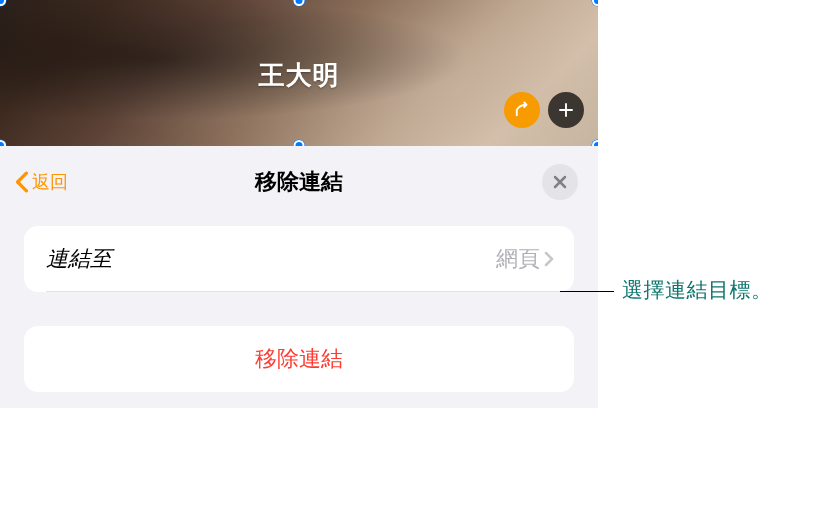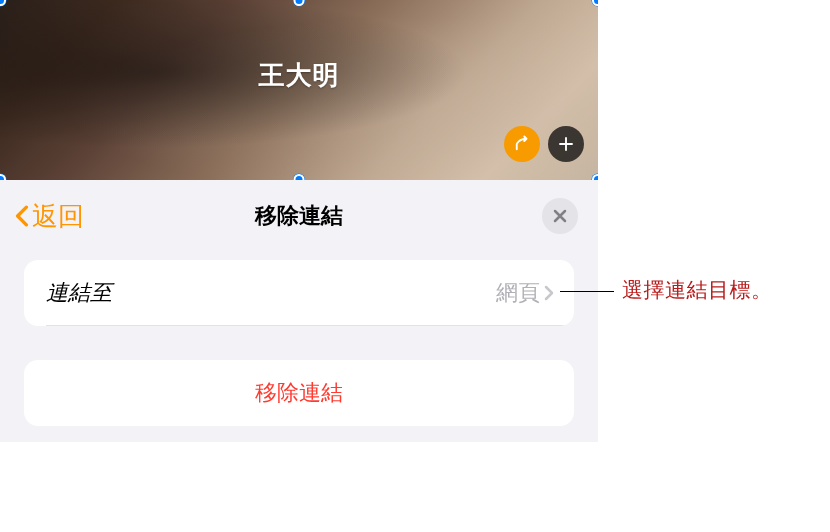--- a/index.html
+++ b/index.html
@@ -13,21 +13,21 @@
       width: 830px;
       height: 532px;
       position: relative;
     }
     .container {
       width: 598px;
       position: relative;
     }
     .header-image {
       width: 598px;
-      height: 180px;
+      height: 146px;
       background: linear-gradient(135deg, #2a1f1a 0%, #3d2a1f 15%, #5a4035 30%, #8b6f5a 50%, #bfa892 70%, #d4c0ab 85%, #c5b5a0 100%);
       position: relative;
       filter: blur(0.5px);
       overflow: hidden;
     }
     .header-image::before {
       content: "";
       position: absolute;
       inset: 0;
       background: radial-gradient(ellipse at 25% 40%, rgba(20,15,12,0.6) 0%, transparent 50%),
@@ -90,21 +90,21 @@
       display: flex;
       align-items: center;
       justify-content: space-between;
       padding: 18px 20px 14px 14px;
       position: relative;
     }
     .back-btn {
       display: flex;
       align-items: center;
       color: #ff9500;
-      font-size: 26px;
+      font-size: 18px;
       cursor: pointer;
       gap: 2px;
     }
     .popover-title {
       position: absolute;
       left: 50%;
       transform: translateX(-50%);
       font-size: 22px;
       font-weight: 600;
       color: #000;
@@ -190,21 +190,21 @@
       left: 560px;
       width: 54px;
       height: 1px;
       background: #000;
     }
     .callout-text {
       position: absolute;
       top: 276px;
       left: 622px;
       font-size: 21px;
-      color: #b91c1c;
+      color: #0f766e;
       letter-spacing: 0.5px;
     }
   </style>
 </head>
 <body>
 
 <div class="container">
   <div class="header-image">
     <div class="header-title">王大明</div>
     <div class="header-controls">

